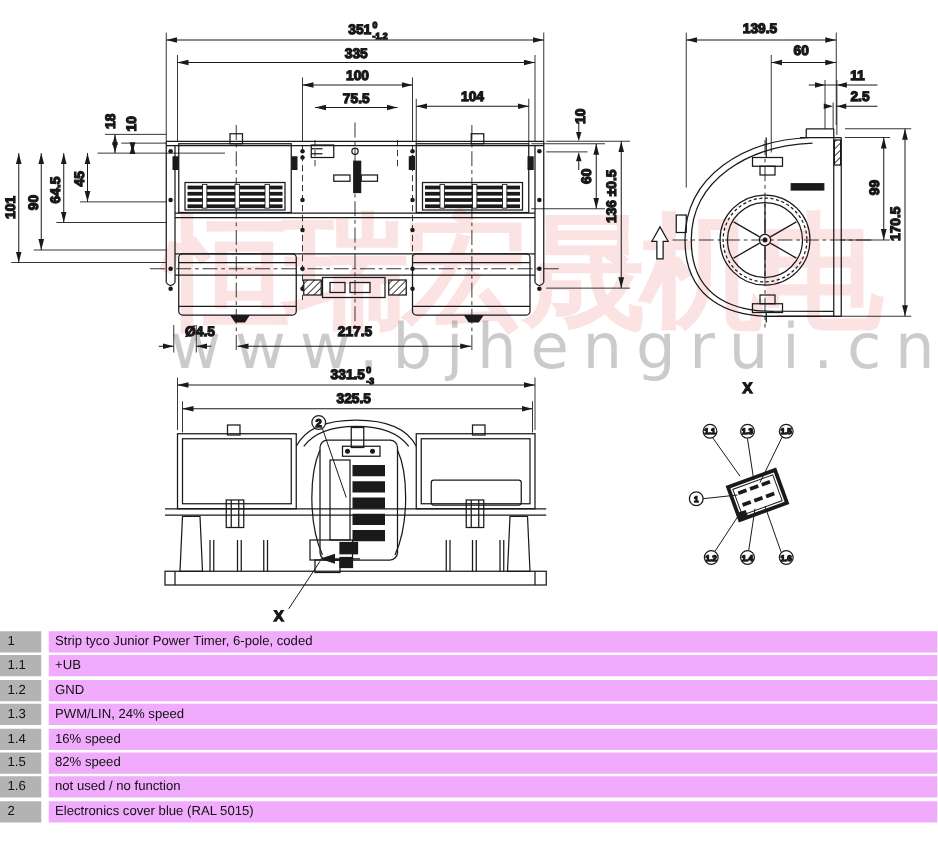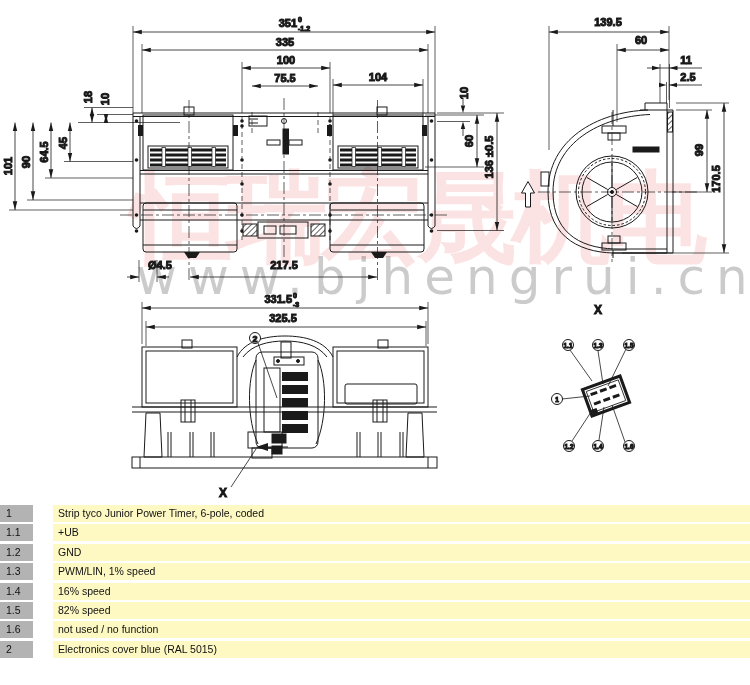--- a/index.html
+++ b/index.html
@@ -18,21 +18,21 @@
   .dim{font-size:11px;}
   .dimS{font-size:7px;}
   .pinL{font-size:6.5px;}
   .callout{font-size:9px;}
   .xlab{font-size:12px;}
   
   .spec-table{position:absolute;left:0;top:505px;width:750px;z-index:2;}
   .trow{display:flex;height:17px;margin-bottom:2.4px;}
   .rid{width:33px;background:#b3b3b3;font-size:10.5px;line-height:17px;
        padding-left:6px;box-sizing:border-box;flex:none;}
-  .rdesc{flex:1;margin-left:20px;background:#fef9c3;font-size:10.5px;line-height:17px;
+  .rdesc{flex:1;margin-left:6px;background:#f0abfc;font-size:10.5px;line-height:17px;
          padding-left:5px;white-space:nowrap;overflow:hidden;}
 </style>
 </head>
 <body>
 
 <div class="stage">
   <div class="wm-cn">恒瑞宏晟机电</div>
   <div class="wm-url">www.bjhengrui.cn</div>
 
   <svg class="draw" width="750" height="505" viewBox="0 0 750 505">
@@ -445,21 +445,21 @@
     <div class="trow">
       <div class="rid">1.1</div>
       <div class="rdesc">+UB</div>
     </div>
     <div class="trow">
       <div class="rid">1.2</div>
       <div class="rdesc">GND</div>
     </div>
     <div class="trow">
       <div class="rid">1.3</div>
-      <div class="rdesc">PWM/LIN, 1% speed</div>
+      <div class="rdesc">PWM/LIN, 24% speed</div>
     </div>
     <div class="trow">
       <div class="rid">1.4</div>
       <div class="rdesc">16% speed</div>
     </div>
     <div class="trow">
       <div class="rid">1.5</div>
       <div class="rdesc">82% speed</div>
     </div>
     <div class="trow">

